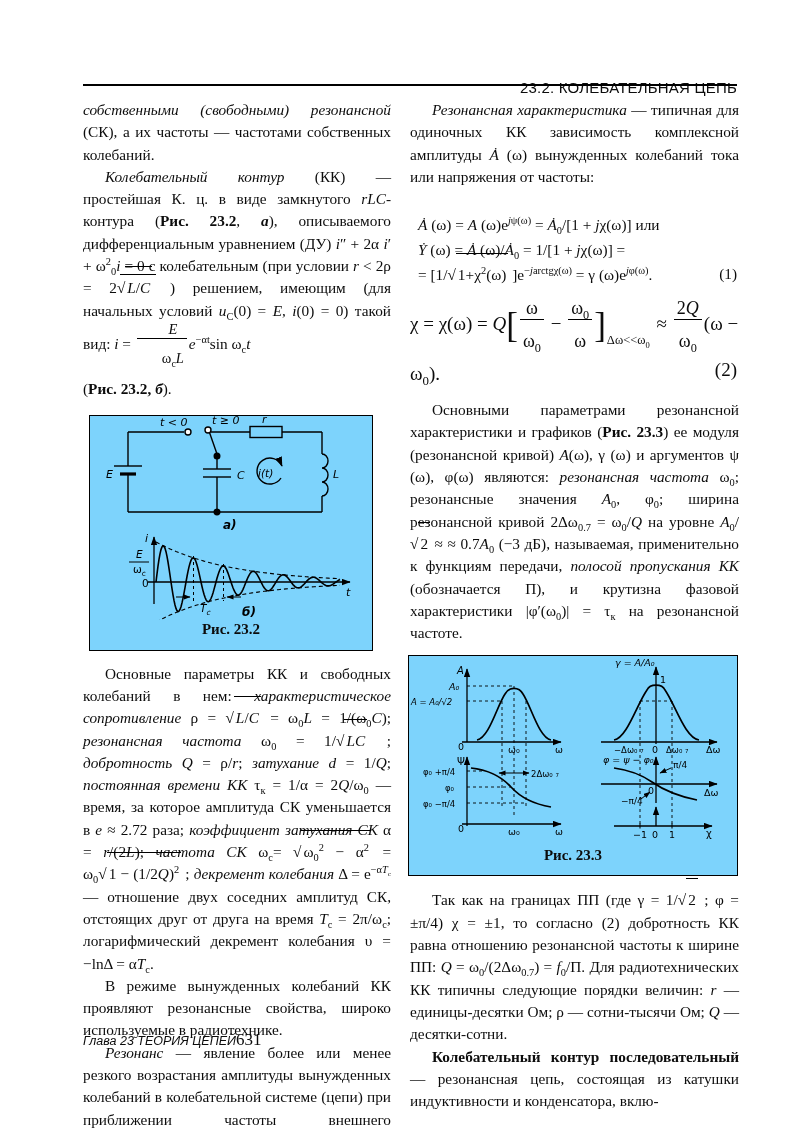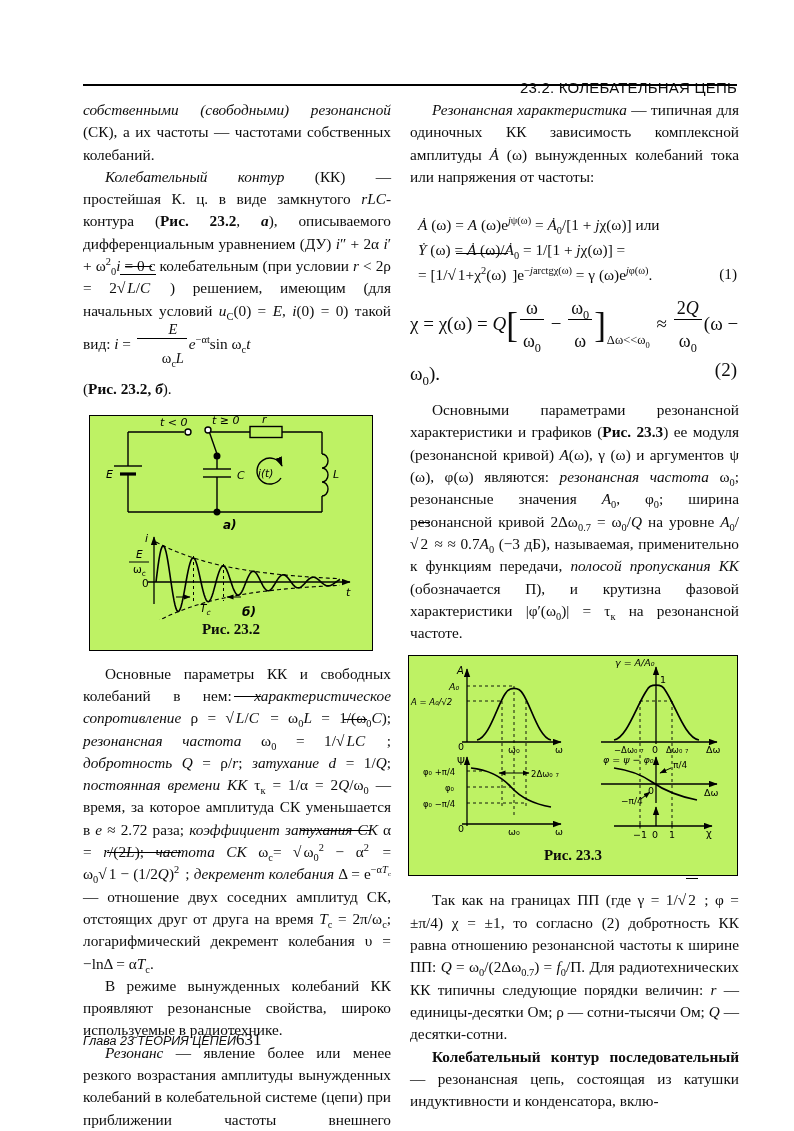--- a/index.html
+++ b/index.html
@@ -21,21 +21,21 @@
   .rad{border-top:1.2px solid #000;padding:12px 2px;}
   .frac{display:inline-block;vertical-align:-0.95em;text-align:center;line-height:1.08;font-size:.95em;margin:0 2px;}
   .frac .num{display:block;padding:0 3px;}
   .frac .den{display:block;border-top:1.2px solid #000;padding:12px 3px;}
   .big{font-size:1.85em;font-weight:400;vertical-align:-0.2em;line-height:0;}
   .lowsub{font-size:.66em;position:relative;top:1.15em;margin:0 2px 0 1px;}
   .eqwrap{margin:24px 0 12px;padding-left:8px;position:relative;font-size:15.3px;}
   .eqline{line-height:25px;text-align:left;}
   .eqno{position:absolute;right:2px;bottom:4px;}
   .eq2wrap{margin:12px 0 14px;position:relative;font-size:19px;}
-  .figbox{border:1.3px solid #000;background:#bef264;box-sizing:border-box;}
+  .figbox{border:1.3px solid #000;background:#7dd3fc;box-sizing:border-box;}
   #fig232{width:284px;height:236px;margin:14px 0 12px 6px;}
   #fig233{width:330px;height:221px;margin:11px 0 13px -2px;}
   .figcap{text-align:center;font-weight:bold;font-size:15px;margin:1px 0 4px;}
   svg{display:block;}
   svg text{font-family:"DejaVu Sans",sans-serif;fill:#000;}
   .footer{position:absolute;top:1030px;left:83px;width:654px;display:flex;justify-content:flex-start;align-items:baseline;}
   .footL{font-family:"Liberation Sans","DejaVu Sans",sans-serif;font-style:italic;font-size:12.5px;}
   .footR{font-family:Liberation Serif, serif;font-size:17px;}
 </style>
 </head>

